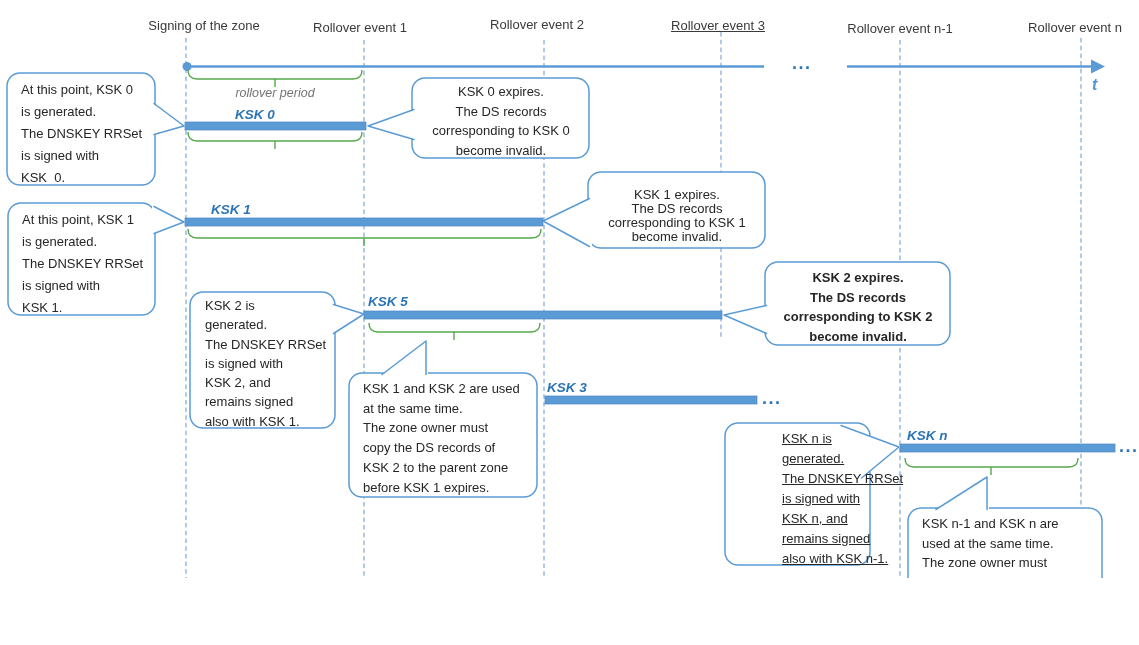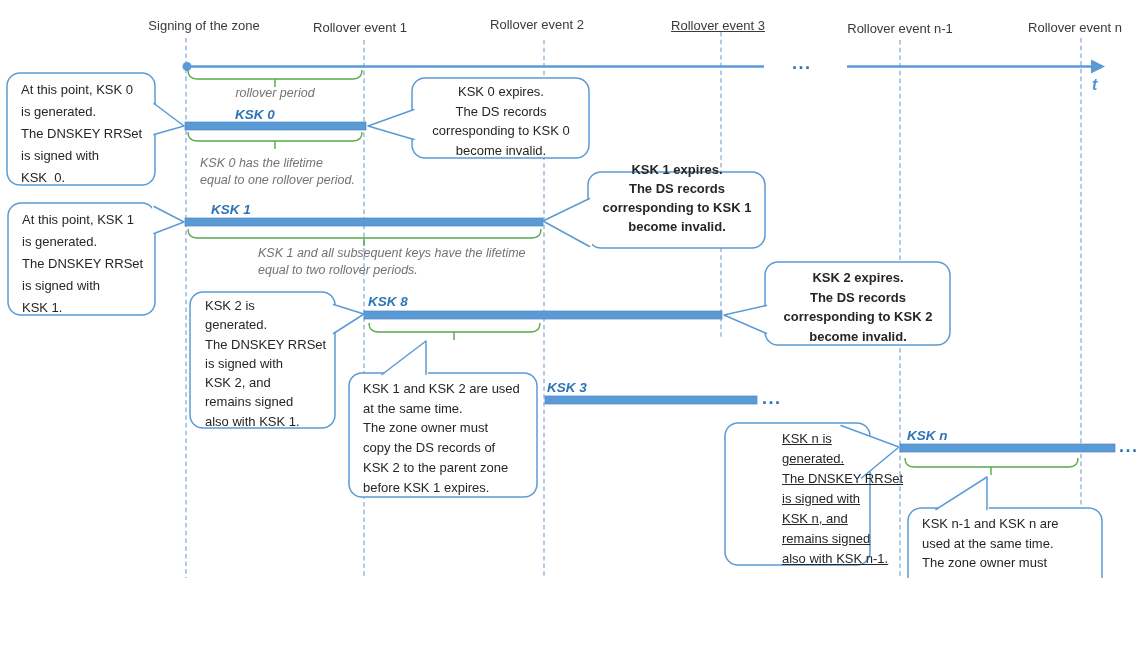--- a/index.html
+++ b/index.html
@@ -99,48 +99,44 @@
   <div class="txt evt" style="left:457px;top:16px;width:160px;">Rollover event 2</div>
   <div class="txt evt" style="left:638px;top:17px;width:160px;text-decoration:underline;">Rollover event 3</div>
   <div class="txt evt" style="left:810px;top:20px;width:180px;">Rollover event n-1</div>
   <div class="txt evt" style="left:995px;top:19px;width:160px;">Rollover event n</div>
 
   <div class="txt dots" style="left:792px;top:51px;">...</div>
   <div class="txt tlabel" style="left:1092px;top:74px;">t</div>
 
   <div class="txt ksk" style="left:187px;top:106px;margin-left:48px;">KSK 0</div>
   <div class="txt ksk" style="left:187px;top:201px;margin-left:24px;">KSK 1</div>
-  <div class="txt ksk" style="left:368px;top:293px;">KSK 8</div>
+  <div class="txt ksk" style="left:368px;top:293px;">KSK 5</div>
   <div class="txt ksk" style="left:547px;top:379px;">KSK 3</div>
   <div class="txt ksk" style="left:907px;top:427px;">KSK n</div>
 
   <div class="txt dots" style="left:762px;top:386px;">...</div>
   <div class="txt dots" style="left:1119px;top:434px;">...</div>
 
   <div class="txt ann center" style="left:204px;top:85px;width:142px;">rollover period</div>
-  <div class="txt ann" style="left:200px;top:155px;width:190px;line-height:17px;">KSK 0 has the lifetime
-equal to one rollover period.</div>
-  <div class="txt ann" style="left:258px;top:245px;width:290px;line-height:17px;">KSK 1 and all subsequent keys have the lifetime
-equal to two rollover periods.</div>
 
   <div class="txt callout-text" style="left:21px;top:79px;width:130px;line-height:22px;">At this point, KSK 0
 is generated.
 The DNSKEY RRSet
 is signed with
 KSK  0.</div>
   <div class="txt callout-text center" style="left:416px;top:82px;width:170px;line-height:19.5px;">KSK 0 expires.
 The DS records
 corresponding to KSK 0
 become invalid.</div>
   <div class="txt callout-text" style="left:22px;top:209px;width:130px;line-height:22px;">At this point, KSK 1
 is generated.
 The DNSKEY RRSet
 is signed with
 KSK 1.</div>
-  <div class="txt callout-text center" style="left:592px;top:160px;width:170px;line-height:19px;font-weight:bold;">KSK 1 expires.
+  <div class="txt callout-text center" style="left:592px;top:188px;width:170px;line-height:14px;">KSK 1 expires.
 The DS records
 corresponding to KSK 1
 become invalid.</div>
   <div class="txt callout-text" style="left:205px;top:296px;width:124px;line-height:19.3px;">KSK 2 is
 generated.
 The DNSKEY RRSet
 is signed with
 KSK 2, and
 remains signed
 also with KSK 1.</div>

